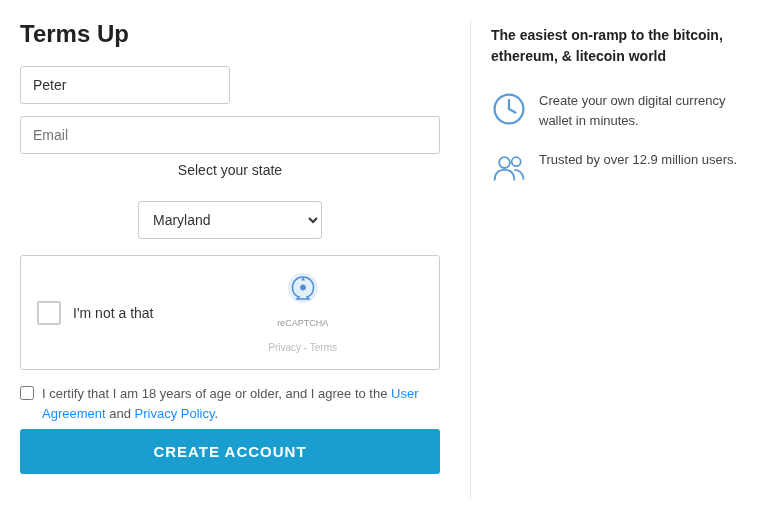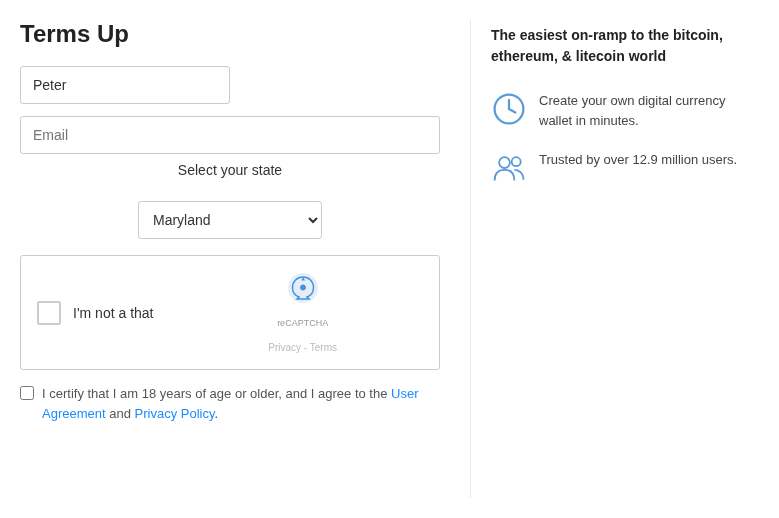--- a/index.html
+++ b/index.html
@@ -255,20 +255,21 @@
       <input type="checkbox" class="terms-checkbox" style="">
       <span class="terms-text">
         <span>I certify that I am 18 years of age or older, and I agree to the</span>
         <a href="#" class="terms-link">User Agreement</a>
         <span>and</span>
         <a href="#" class="terms-link">Privacy Policy</a><span>.</span>
       </span>
     </div>
 
     
+    <button class="create-btn">CREATE ACCOUNT</button>
   </div>
 
   <div class="right-panel">
     <div class="tagline">The easiest on-ramp to the bitcoin, ethereum, &amp; litecoin world</div>
 
     <div class="feature-list">
 
       <div class="feature-item">
         <svg class="feature-icon" viewBox="0 0 40 40" xmlns="http://www.w3.org/2000/svg">
           <circle cx="20" cy="20" r="16" fill="none" stroke="#5b9bd5" stroke-width="2.5"></circle>

